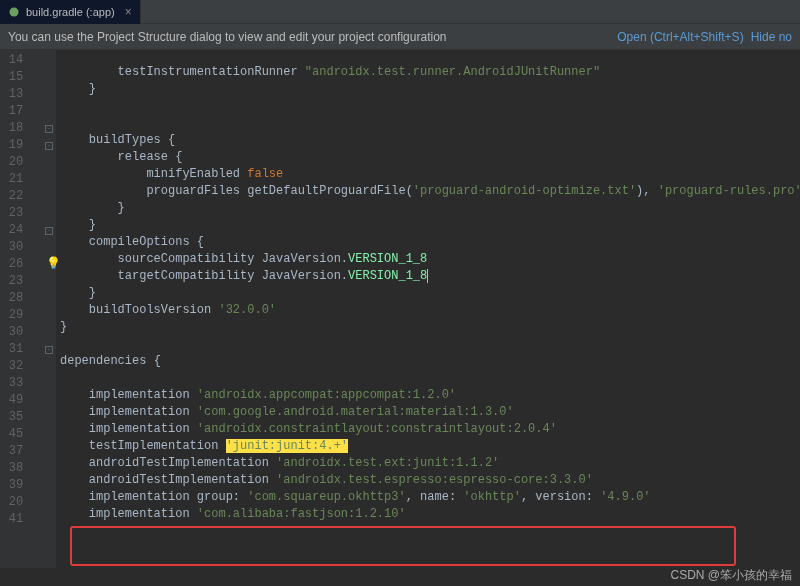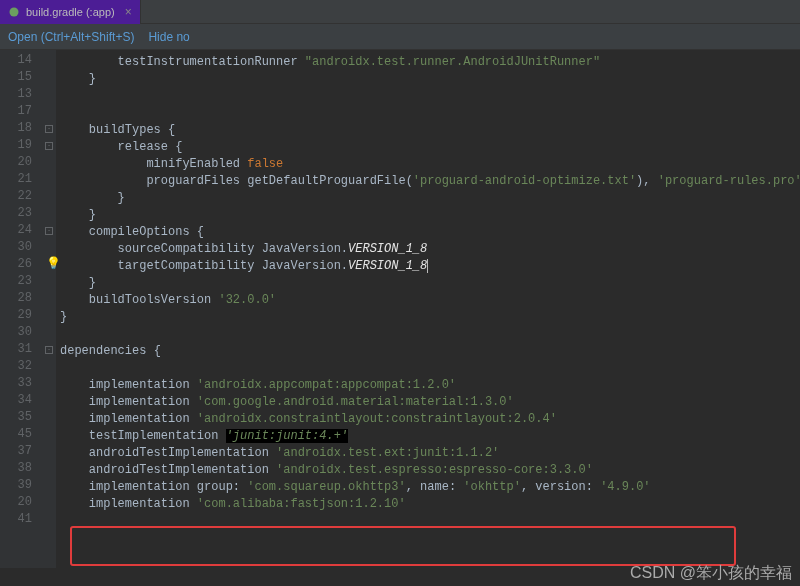--- a/index.html
+++ b/index.html
@@ -1,57 +1,58 @@
 <!DOCTYPE html>
 <html><head>
 <meta charset="utf-8">
 <style>
 * { margin: 0; padding: 0; box-sizing: border-box; }
 body { font-family: 'Segoe UI', sans-serif; background: #2b2b2b; color: #a9b7c6; overflow: hidden; width: 800px; height: 586px; position: relative; }
 .tab-bar { background: #3c3f41; height: 24px; display: flex; align-items: center; border-bottom: 1px solid #323232; }
-.tab { background: #4c1d95; height: 24px; padding: 0 8px; display: flex; align-items: center; gap: 6px; font-size: 11px; color: #bbb; border-right: 1px solid #323232; }
+.tab { background: #0f172a; height: 24px; padding: 0 8px; display: flex; align-items: center; gap: 6px; font-size: 11px; color: #bbb; border-right: 1px solid #323232; }
 .tab .icon { width: 12px; height: 12px; display: inline-flex; }
 .tab .close { color: #888; font-size: 12px; margin-left: 4px; cursor: pointer; }
 .notif-bar { background: #3b3f42; height: 26px; display: flex; align-items: center; justify-content: space-between; padding: 0 8px; font-size: 12px; color: #bbb; border-bottom: 1px solid #323232; }
-.notif-links { display: flex; gap: 14px; }
+.notif-links { display: flex; gap: 7px; }
 .notif-links span { color: #5a9bd4; cursor: pointer; font-size: 12px; }
 .editor { display: flex; height: calc(100% - 50px - 18px); background: #2b2b2b; font-family: 'Consolas','Courier New',monospace; font-size: 12px; position: relative; }
 .gutter { width: 42px; background: #313335; text-align: right; padding-right: 10px; color: #606366; user-select: none; padding-top: 2px; }
-.gutter .ln { height: 17px; line-height: 17px; position: relative; }
+.gutter .ln { height: 17px; line-height: 17px; position: relative; text-align: center; }
 .fold-col { width: 14px; background: #313335; padding-top: 2px; }
 .fold-col .fold { height: 17px; display: flex; align-items: center; justify-content: center; }
 .fold-mark { width: 8px; height: 8px; border: 1px solid #606366; font-size: 7px; color: #606366; display: flex; align-items: center; justify-content: center; line-height: 1; cursor: pointer; }
 .bulb { position: absolute; left: 46px; top: 206px; font-size: 12px; }
-.code { flex: 1; padding-top: 4px; padding-left: 4px; white-space: pre; overflow: hidden; }
+.code { flex: 1; padding-top: 14px; padding-left: 4px; white-space: pre; overflow: hidden; }
 .code .line { height: 17px; line-height: 17px; }
 .kw { color: #cc7832; }
 .str { color: #6a8759; }
-.fld { color: #e5e5e5; font-style: italic; }
+.fld { color: #86efac; }
 .ident { color: #a9b7c6; }
-.warn { background: #000000; font-style: italic; }
+.warn { background: #fde047; }
 .caret { border-left: 1px solid #bbb; display: inline-block; height: 14px; vertical-align: middle; }
 .highlight-box { position: absolute; border: 2px solid #e03c3c; border-radius: 3px; pointer-events: none; }
-.watermark { position: absolute; bottom: 2px; right: 8px; font-size: 16px; color: #aaa; font-family: 'Segoe UI',sans-serif; }
+.watermark { position: absolute; bottom: 2px; right: 8px; font-size: 12px; color: #aaa; font-family: 'Segoe UI',sans-serif; }
 </style>
 </head>
 <body>
 
 <div class="tab-bar">
   <div class="tab">
     <span class="icon">
       <svg viewBox="0 0 16 16">
           <circle cx="8" cy="8" r="6" fill="#6b9e5f"></circle>
         </svg>
     </span>
     <span>build.gradle (:app)</span>
     <span class="close">×</span>
   </div>
 </div>
 
 <div class="notif-bar">
+  <span>You can use the Project Structure dialog to view and edit your project configuration</span>
   <div class="notif-links">
     <span>Open (Ctrl+Alt+Shift+S)</span>
     <span>Hide no</span>
   </div>
 </div>
 
 <div class="editor">
   <div class="gutter" id="gutter">
       <div class="ln">14</div>
       <div class="ln">15</div>
@@ -66,21 +67,21 @@
       <div class="ln">24</div>
       <div class="ln">30</div>
       <div class="ln">26</div>
       <div class="ln">23</div>
       <div class="ln">28</div>
       <div class="ln">29</div>
       <div class="ln">30</div>
       <div class="ln">31</div>
       <div class="ln">32</div>
       <div class="ln">33</div>
-      <div class="ln">34</div>
+      <div class="ln">49</div>
       <div class="ln">35</div>
       <div class="ln">45</div>
       <div class="ln">37</div>
       <div class="ln">38</div>
       <div class="ln">39</div>
       <div class="ln">20</div>
       <div class="ln">41</div>
     </div>
   <div class="fold-col" id="foldcol">
       <div class="fold"></div>

